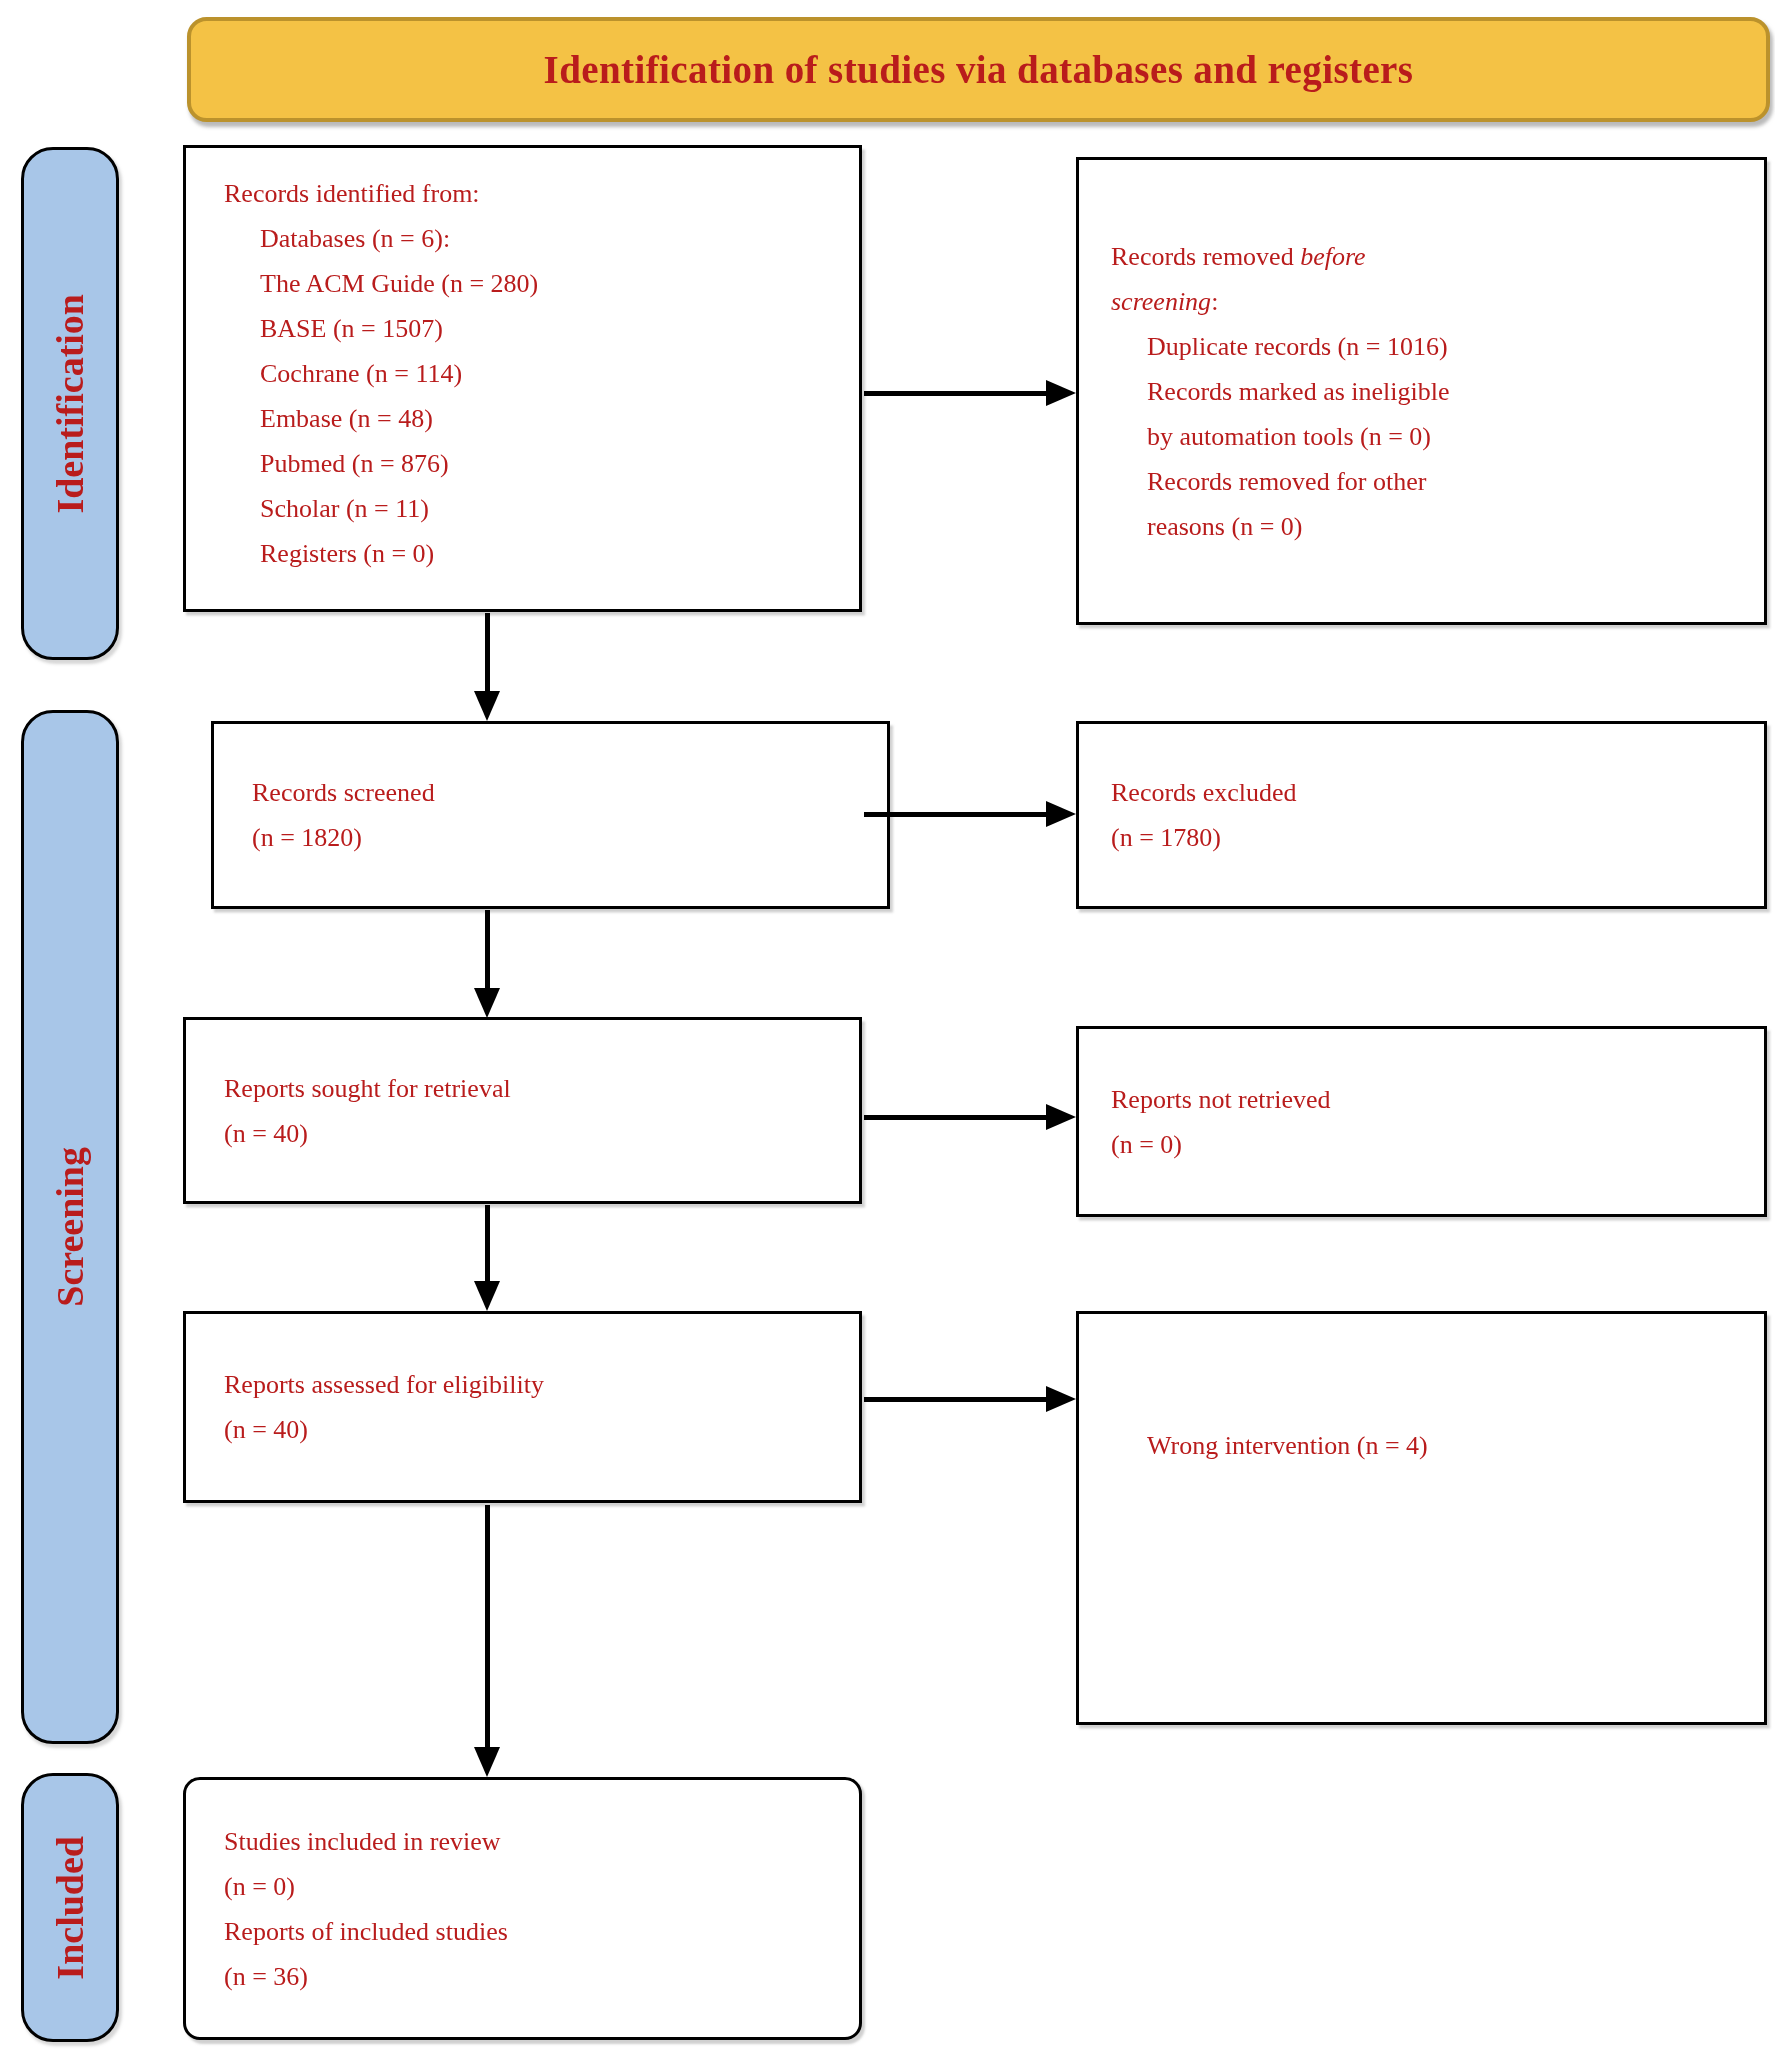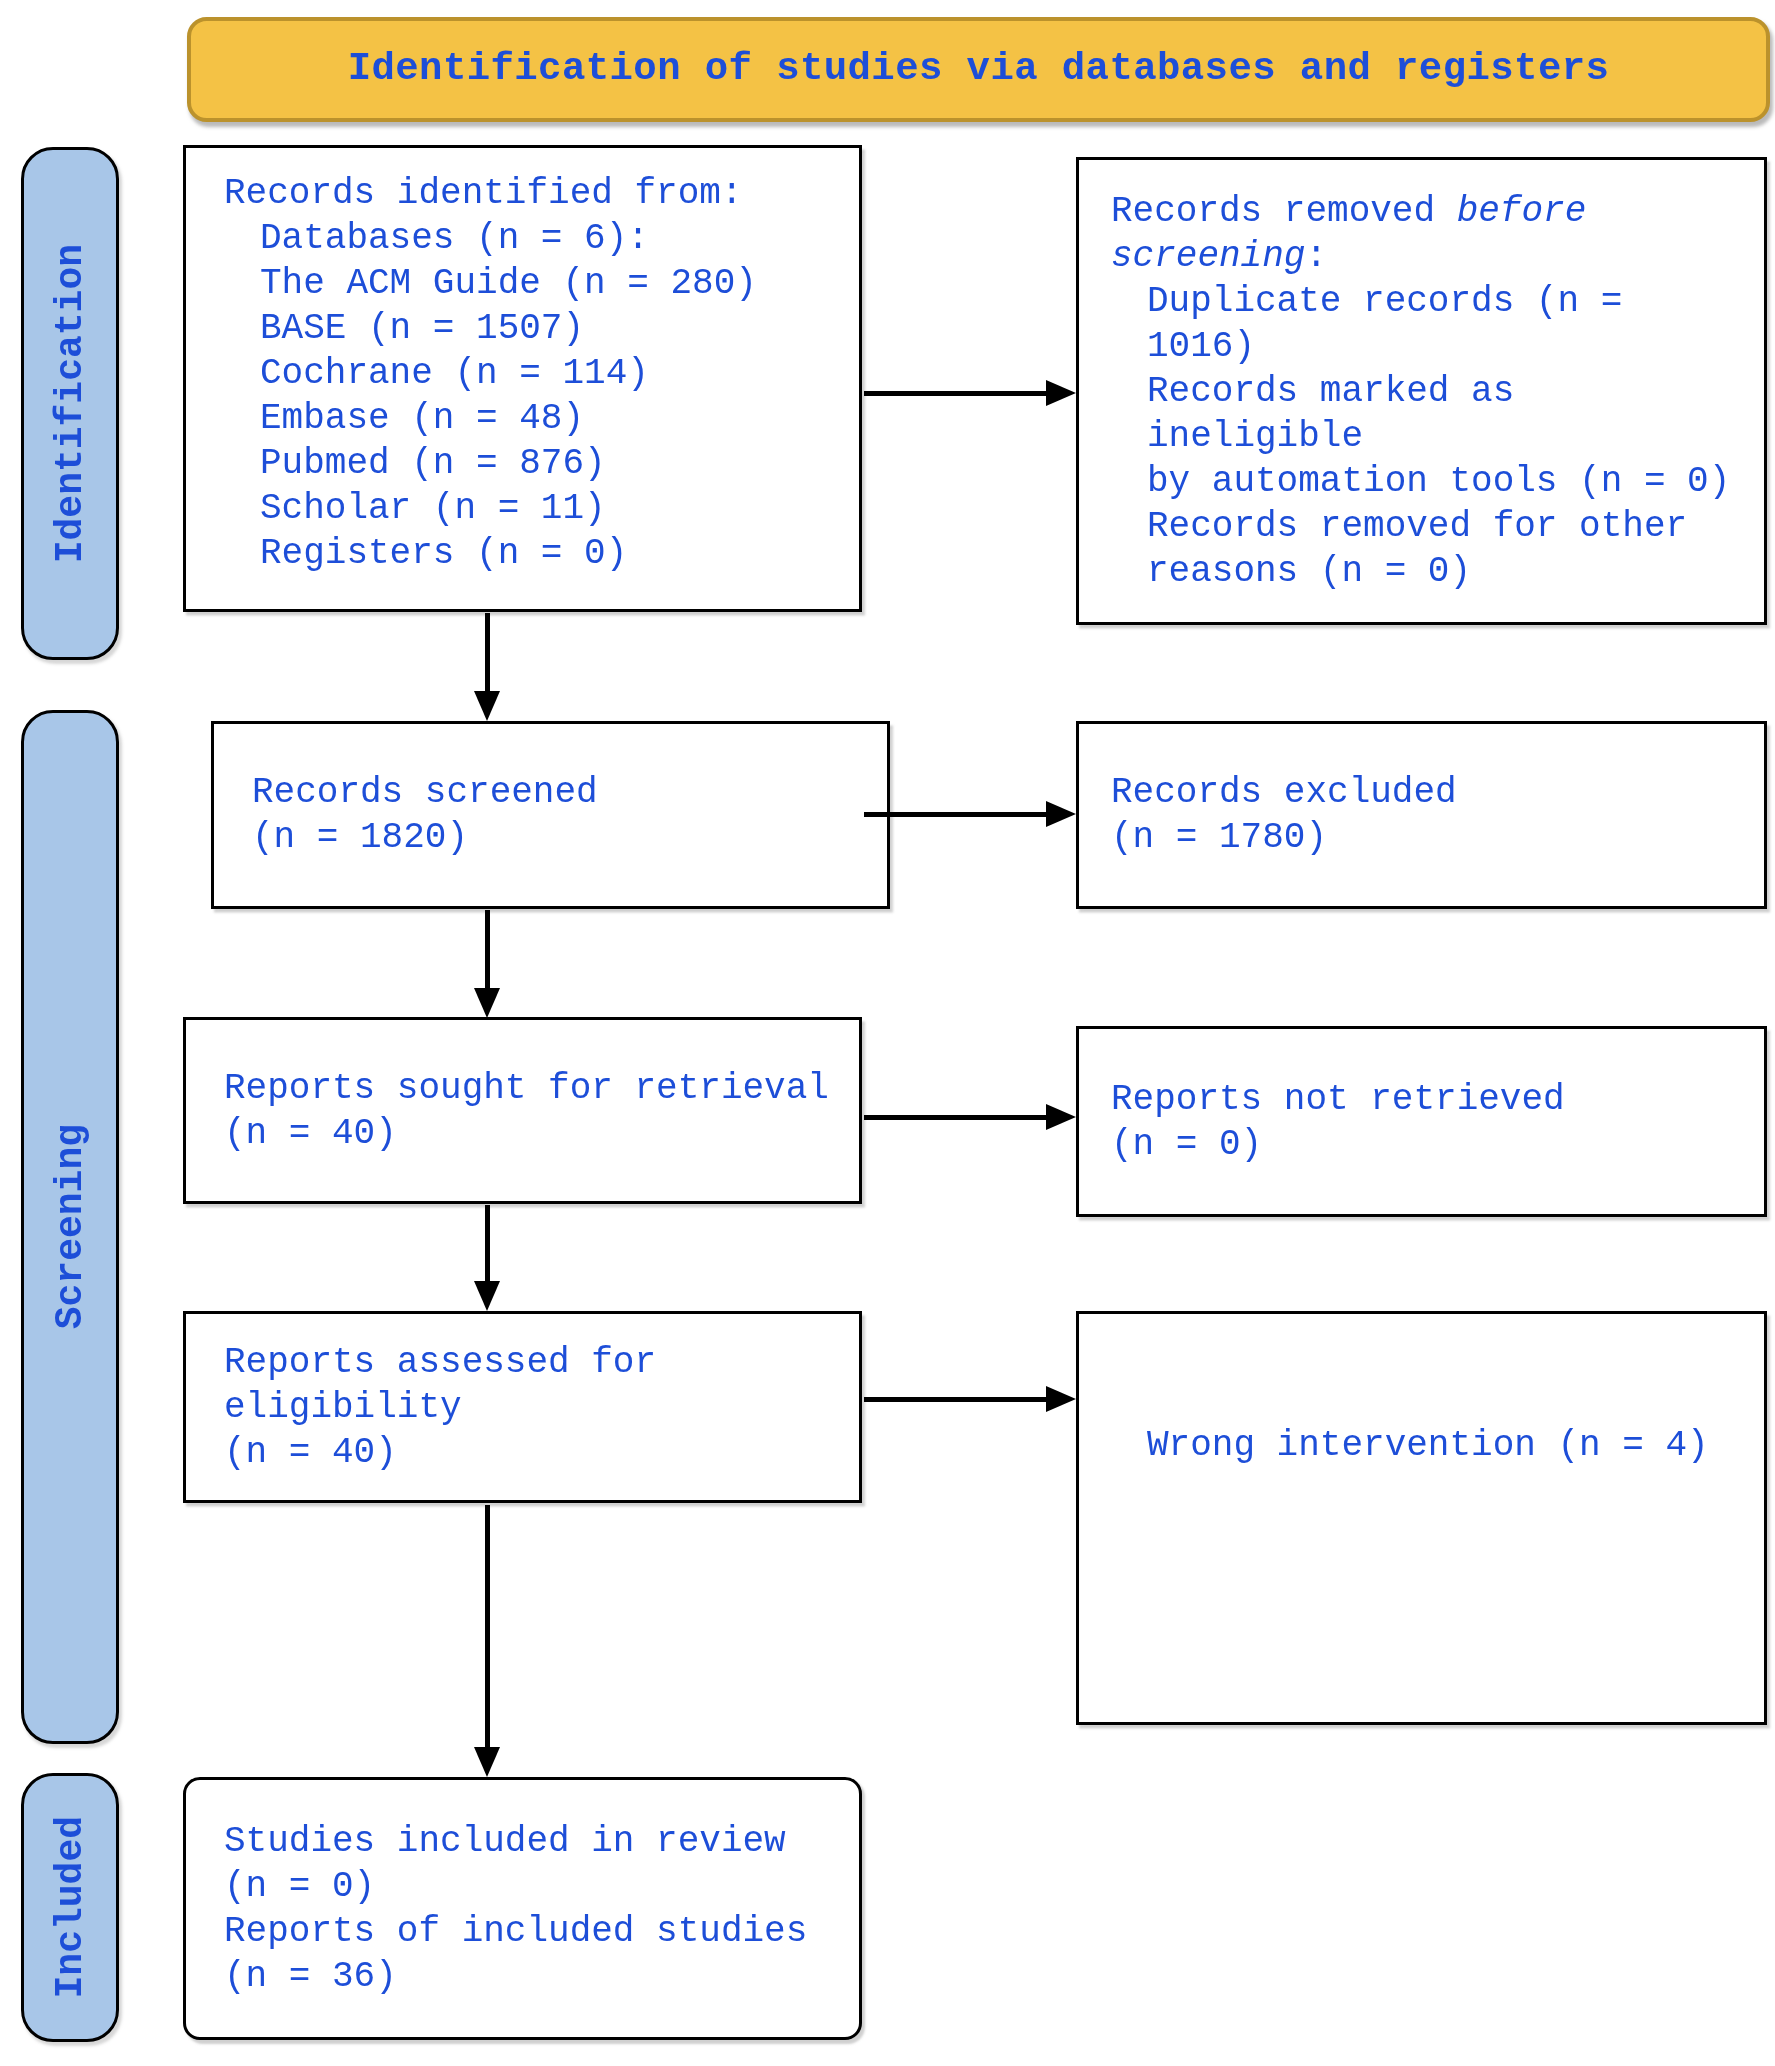--- a/index.html
+++ b/index.html
@@ -1,22 +1,22 @@
 <!DOCTYPE html>
 <html style="font-size:12px"><head>
 <meta charset="utf-8">
 <style>
   html, body { margin: 0; padding: 0; background: #ffffff; }
   .canvas {
     position: relative;
     width: 1776px;
     height: 2066px;
     background: #ffffff;
-    font-family: Liberation Mono, monospace;
-    color: #1d4ed8;
+    font-family: Liberation Serif, serif;
+    color: #b91c1c;
     overflow: hidden;
   }
 
   
   .banner {
     position: absolute;
     left: 187px; top: 16.6px;
     width: 1583px; height: 105px;
     background: #F4C245;
     border: 4.5px solid #BB922C;
@@ -52,21 +52,21 @@
   #stage-identification { top: 147px; height: 513px; }
   #stage-screening      { top: 710px; height: 1034px; }
   #stage-included       { top: 1773px; height: 269px; }
 
   
   .box {
     position: absolute;
     background: #ffffff;
     border: 3.8px solid #000000;
     box-sizing: border-box;
-    font-size: 36px;
+    font-size: 26px;
     line-height: 45px;
     display: flex; flex-direction: column; justify-content: center;
     padding: 0 22.6px 0 38px;
     box-shadow: 3px 3.8px 2.3px rgba(150,150,150,0.45);
   }
   .box .line { white-space: pre-line; }
   .indent { margin-left: 36px; }
   .box em { font-style: italic; }
 
   #box-records-identified { left: 183px; top: 145px; width: 679px; height: 467px;

